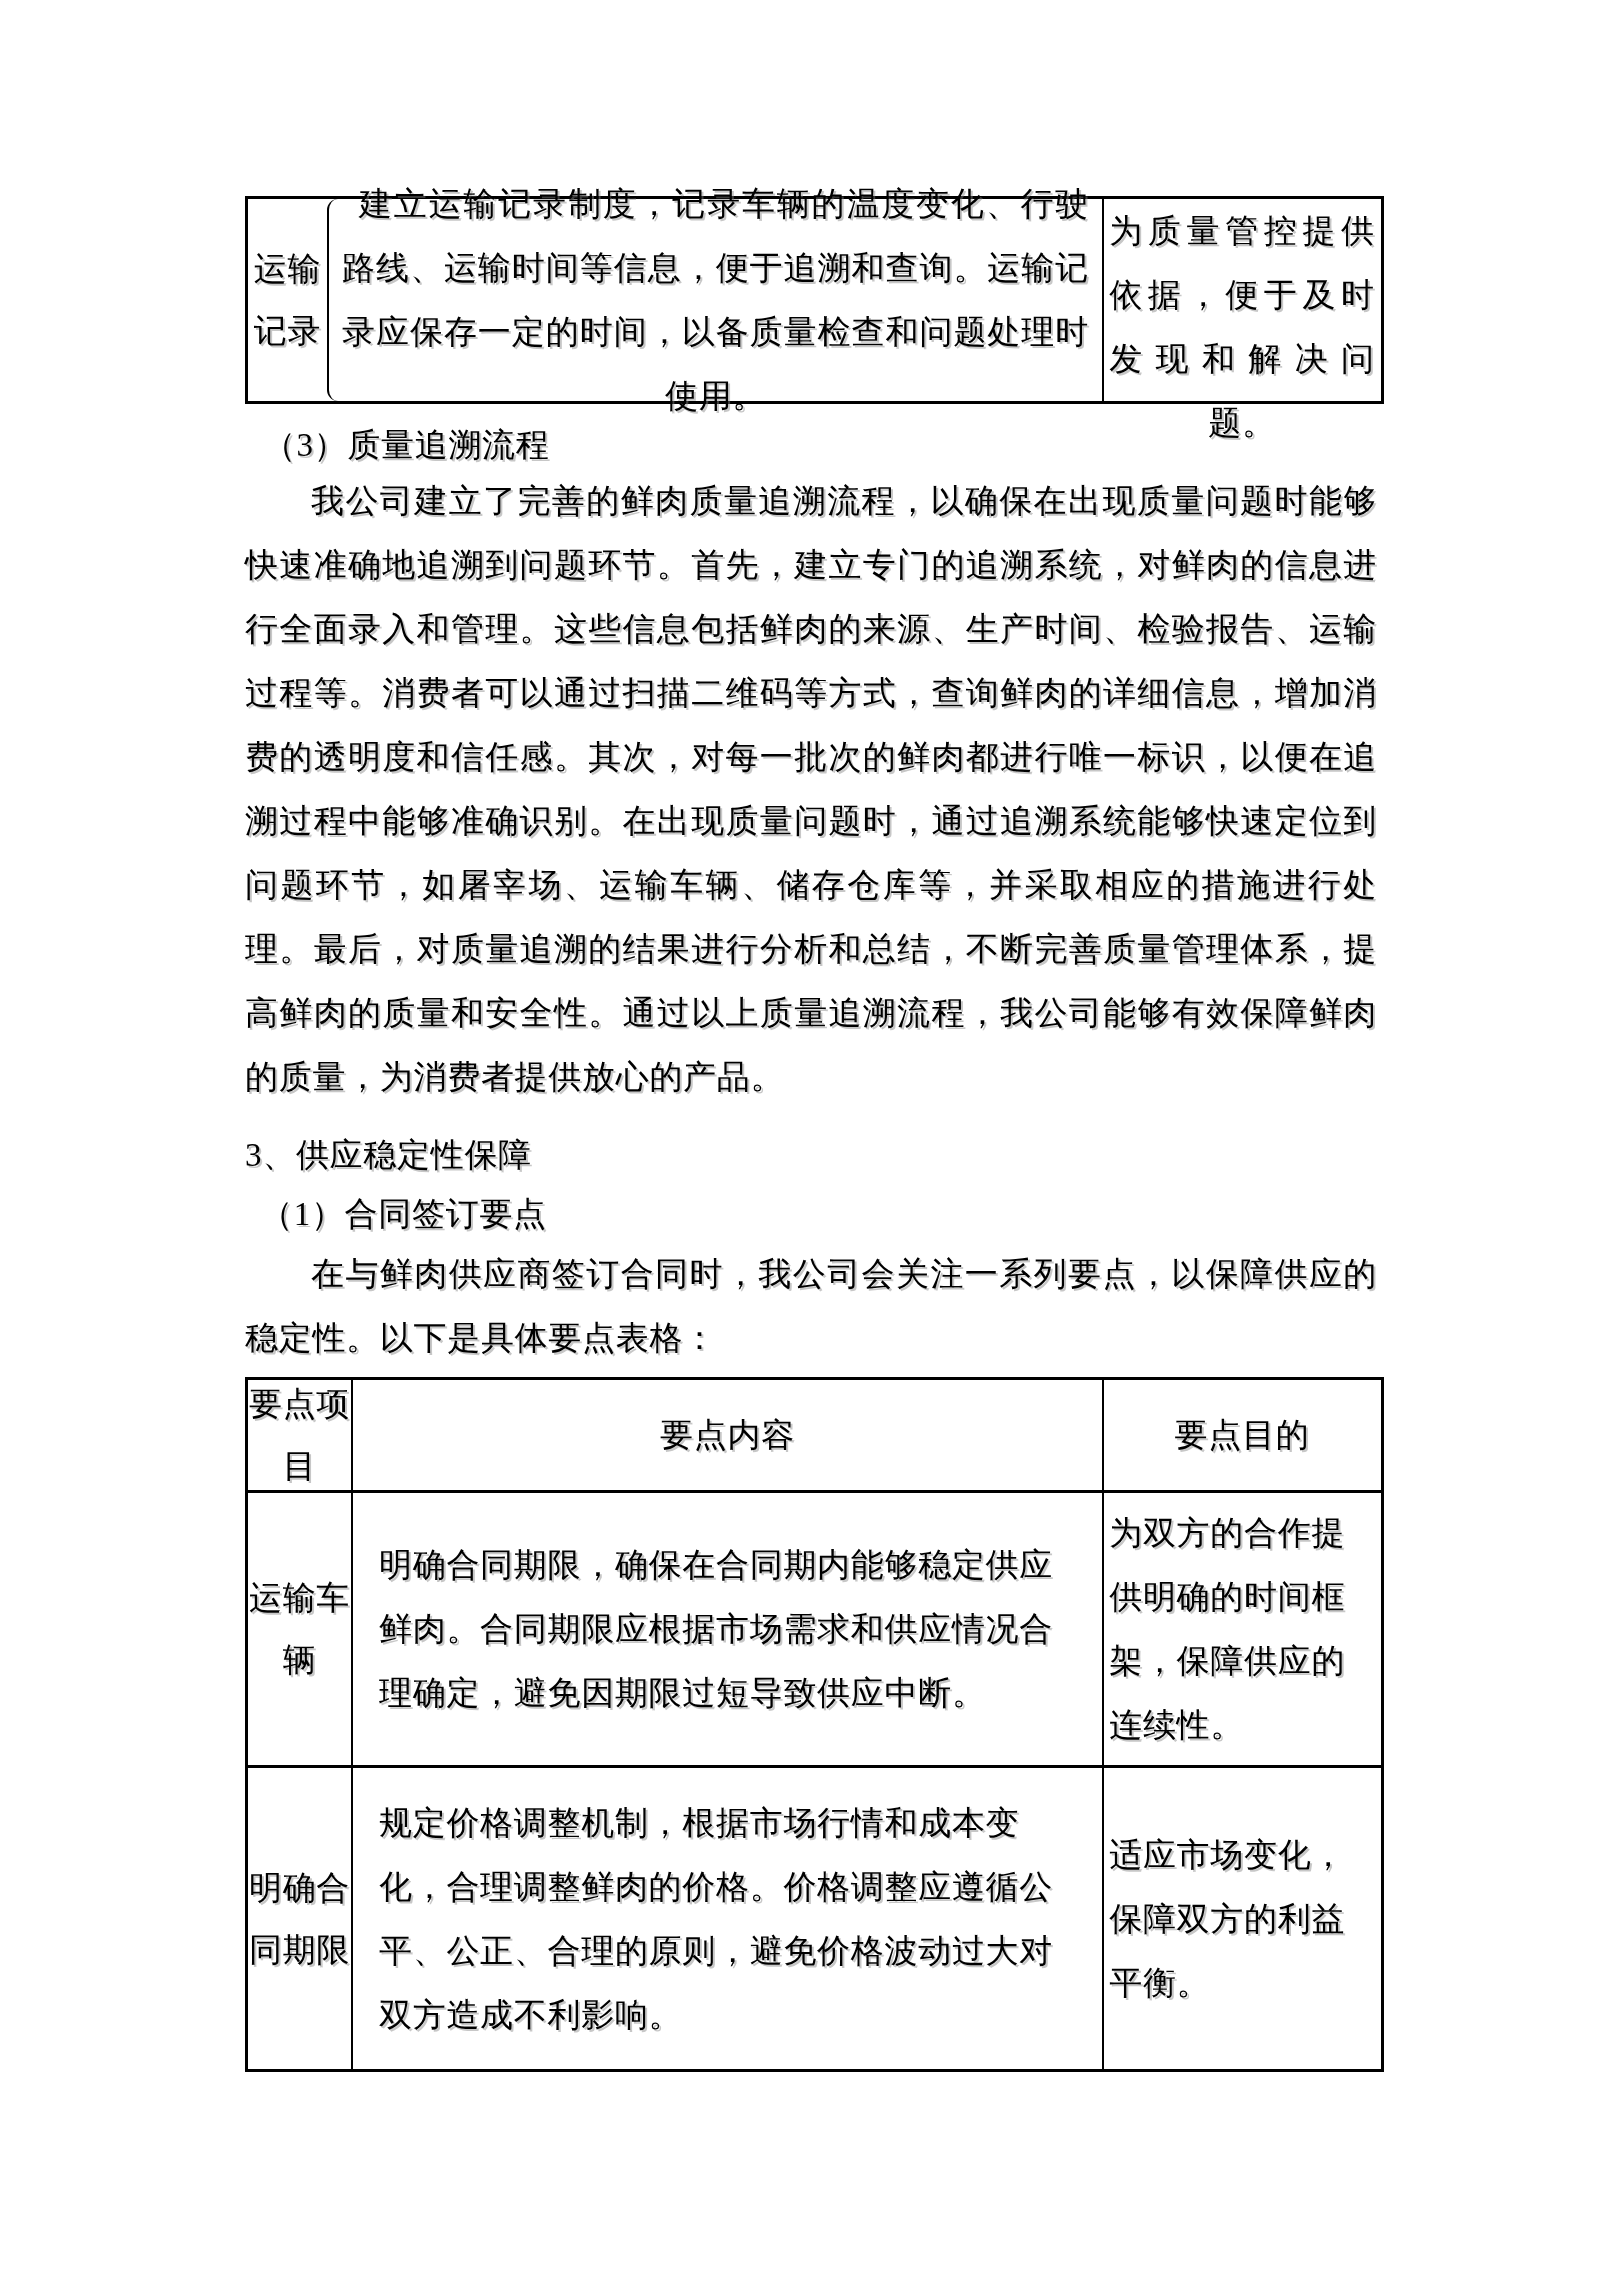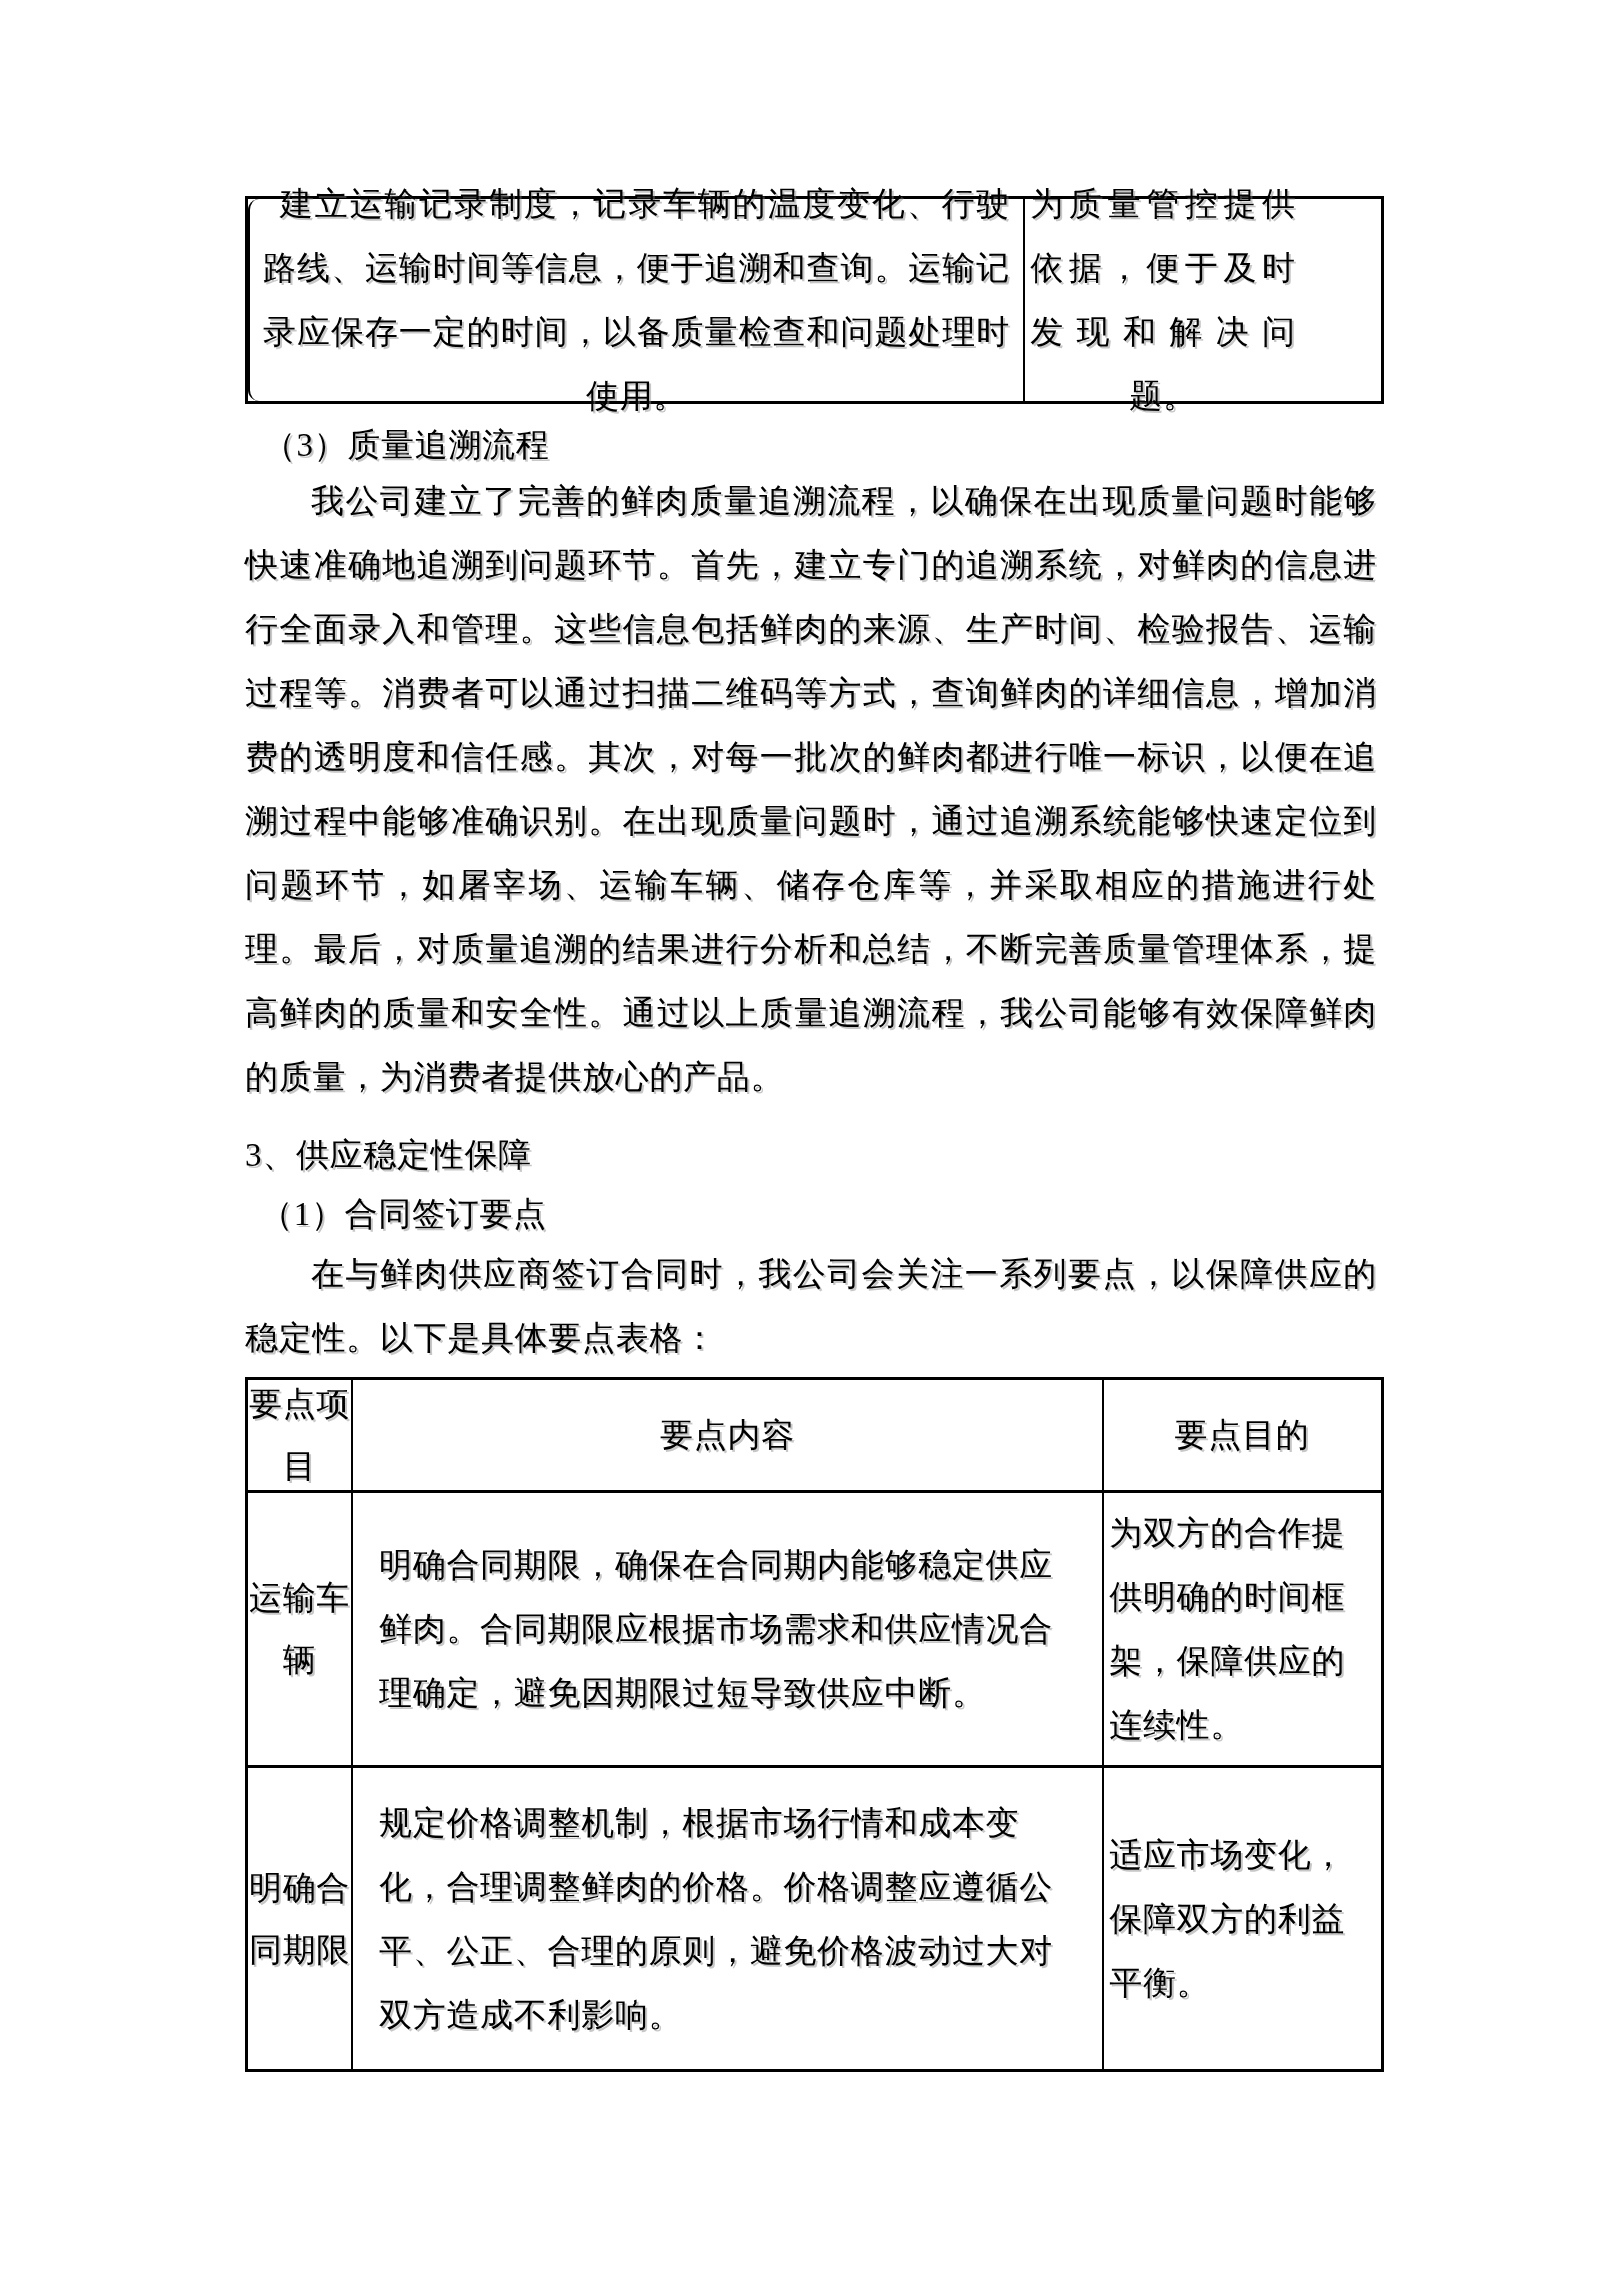--- a/index.html
+++ b/index.html
@@ -62,21 +62,21 @@
     text-align: justify;
     text-align-last: center;
     text-indent: 17px;
   }
   .table1 .c3 {
     width: 278px;
     box-sizing: border-box;
     border-left: 2px solid #000;
     display: flex;
     flex-direction: column;
-    justify-content: center;
+    justify-content: flex-start;
     padding: 0 5.2px;
   }
   .table1 .c3 p {
     margin: 0;
     text-align: justify;
     text-align-last: center;
   }
   
   .heading {
     position: absolute;
@@ -137,20 +137,23 @@
     margin: 0;
   }
   .table2 .head-label { text-align: center; }
 </style>
 </head>
 <body>
 
 <div class="page">
 
   <div class="table1 txt">
+    <div class="c1">
+      <div class="stack">运输记录</div>
+    </div>
     <div class="c2">
       <p>建立运输记录制度，记录车辆的温度变化、行驶路线、运输时间等信息，便于追溯和查询。运输记录应保存一定的时间，以备质量检查和问题处理时使用。</p>
     </div>
     <div class="c3">
       <p>为质量管控提供依据，便于及时发现和解决问题。</p>
     </div>
   </div>
 
   <div class="heading h-quality txt">（3）质量追溯流程</div>
   <p class="para p-trace txt">我公司建立了完善的鲜肉质量追溯流程，以确保在出现质量问题时能够快速准确地追溯到问题环节。首先，建立专门的追溯系统，对鲜肉的信息进行全面录入和管理。这些信息包括鲜肉的来源、生产时间、检验报告、运输过程等。消费者可以通过扫描二维码等方式，查询鲜肉的详细信息，增加消费的透明度和信任感。其次，对每一批次的鲜肉都进行唯一标识，以便在追溯过程中能够准确识别。在出现质量问题时，通过追溯系统能够快速定位到问题环节，如屠宰场、运输车辆、储存仓库等，并采取相应的措施进行处理。最后，对质量追溯的结果进行分析和总结，不断完善质量管理体系，提高鲜肉的质量和安全性。通过以上质量追溯流程，我公司能够有效保障鲜肉的质量，为消费者提供放心的产品。</p>

